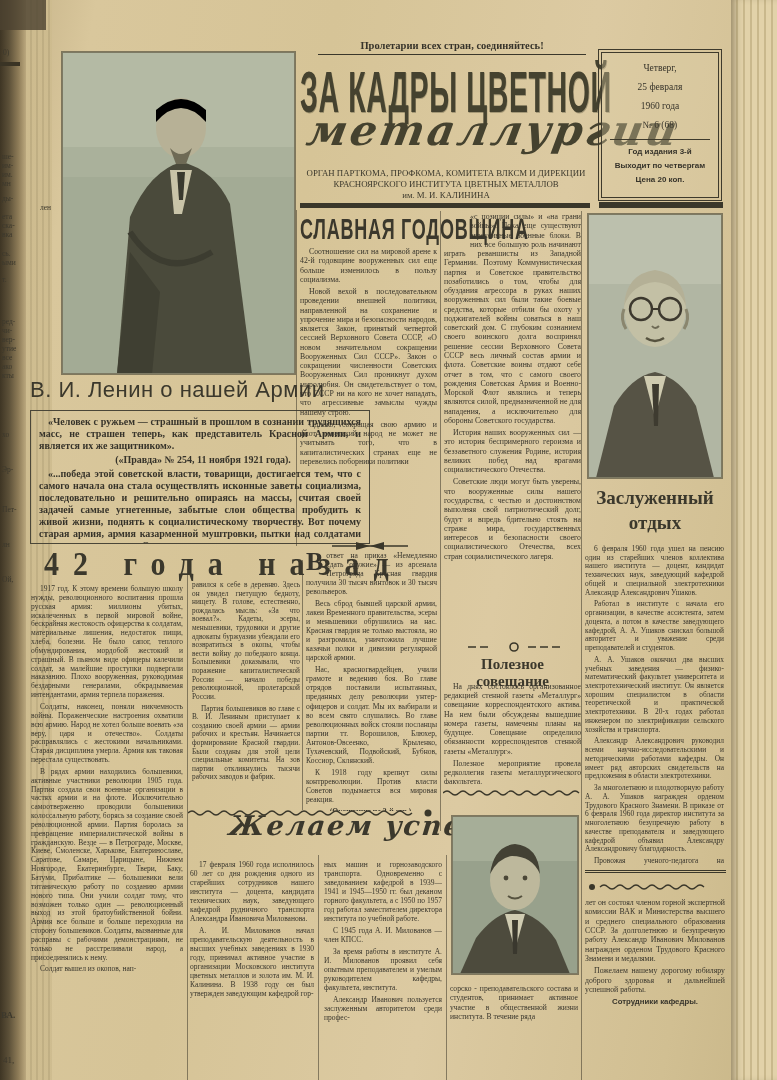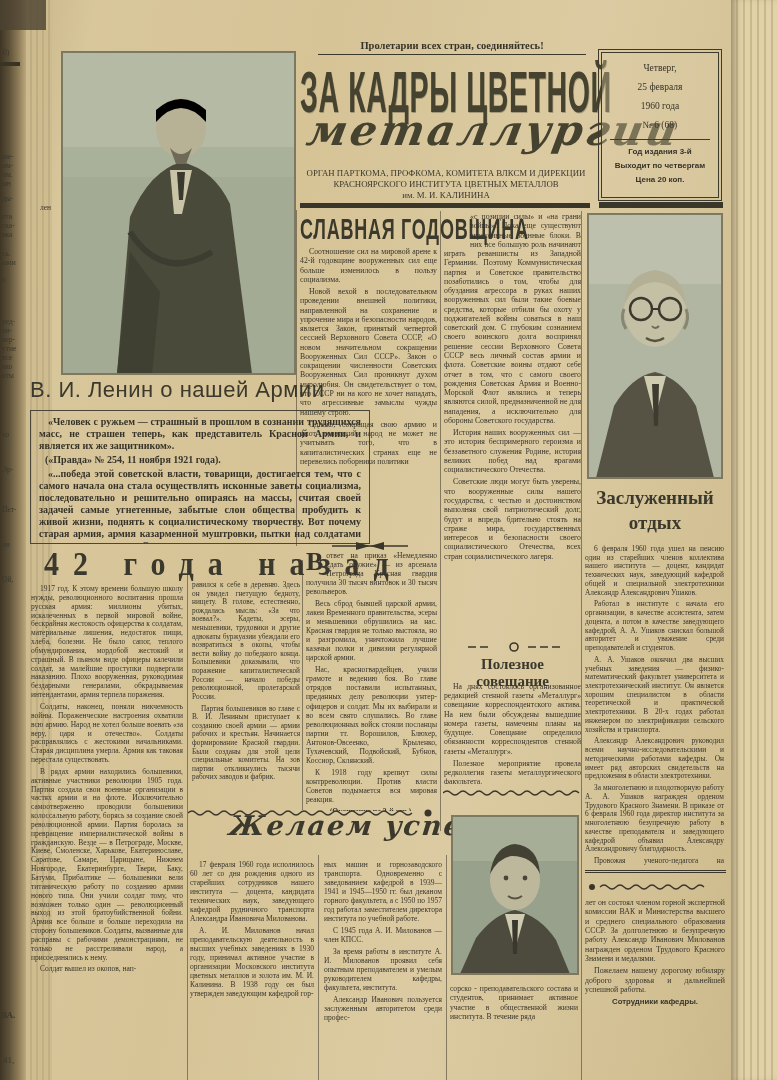--- a/index.html
+++ b/index.html
@@ -52,21 +52,21 @@
            color:#3b382c;letter-spacing:2px;}
   
   .col{text-align:justify;overflow:hidden;color:#37342b;}
   .col p{margin:0 0 3px 0;text-indent:9px;}
   .col p.noind{text-indent:0;}
   .center{text-align:center;text-indent:0 !important;}
   .sig{font-family:"Liberation Sans",sans-serif;font-weight:bold;text-align:center;text-indent:0 !important;}
   .quote-box{left:30px;top:410px;width:340px;height:134px;border:1px solid #4a4638;padding:5px 8px;
              box-sizing:border-box;font-size:10px;line-height:1.2;text-align:justify;font-weight:bold;overflow:hidden;}
   .quote-box p{margin:0 0 2px 0;text-indent:9px;}
-  .attr{text-align:left;text-indent:0 !important;padding-left:6px;}
+  .attr{text-align:center;text-indent:0 !important;padding-left:6px;}
   .vrule{position:absolute;width:1px;background:rgba(62,57,42,.55);}
   .hrule2{border-top:1px solid #3a372a;border-bottom:1px solid #3a372a;height:3px;box-sizing:border-box;}
   .dropcap{float:left;font-size:26px;line-height:22px;font-weight:bold;margin:0 3px 0 0;}
   .hl-spacer{float:left;width:26px;height:34px;}
   svg{display:block;}
 </style>
 </head>
 <body>
 
 <div class="scan">

